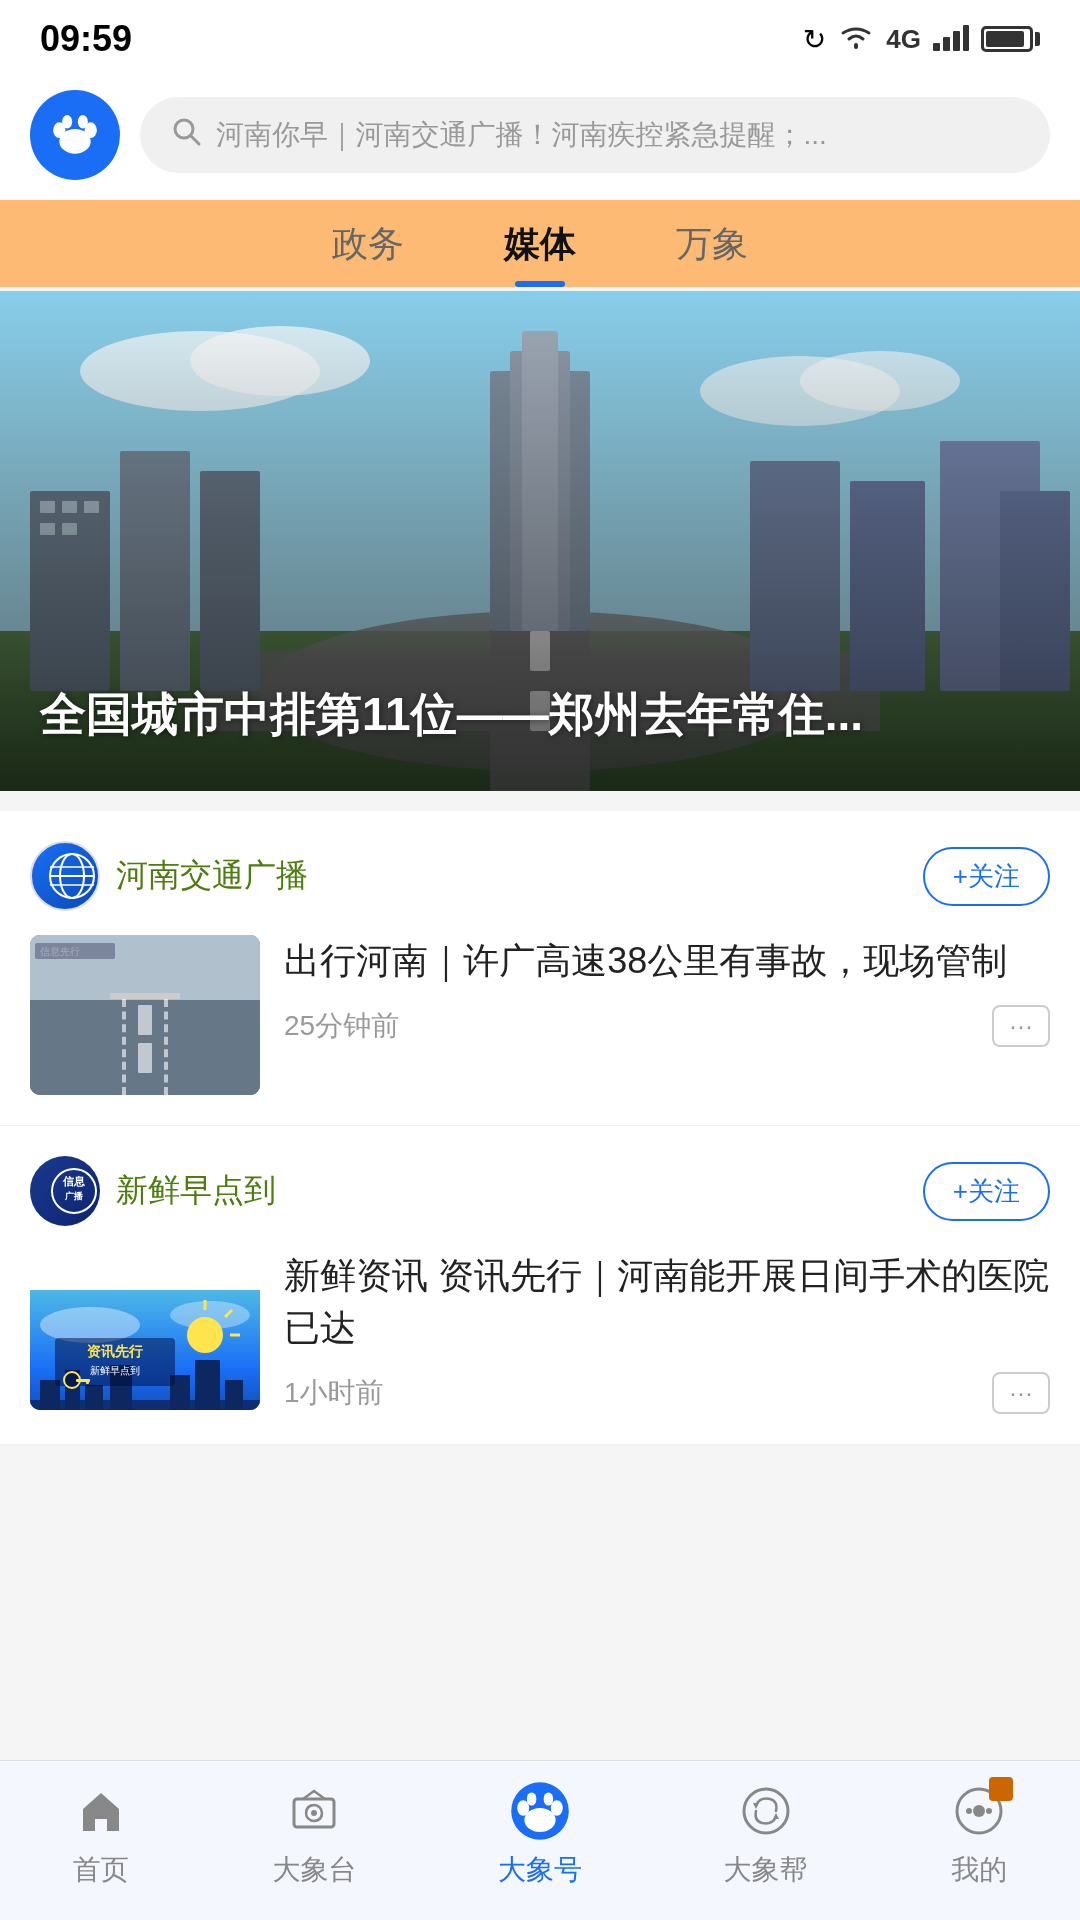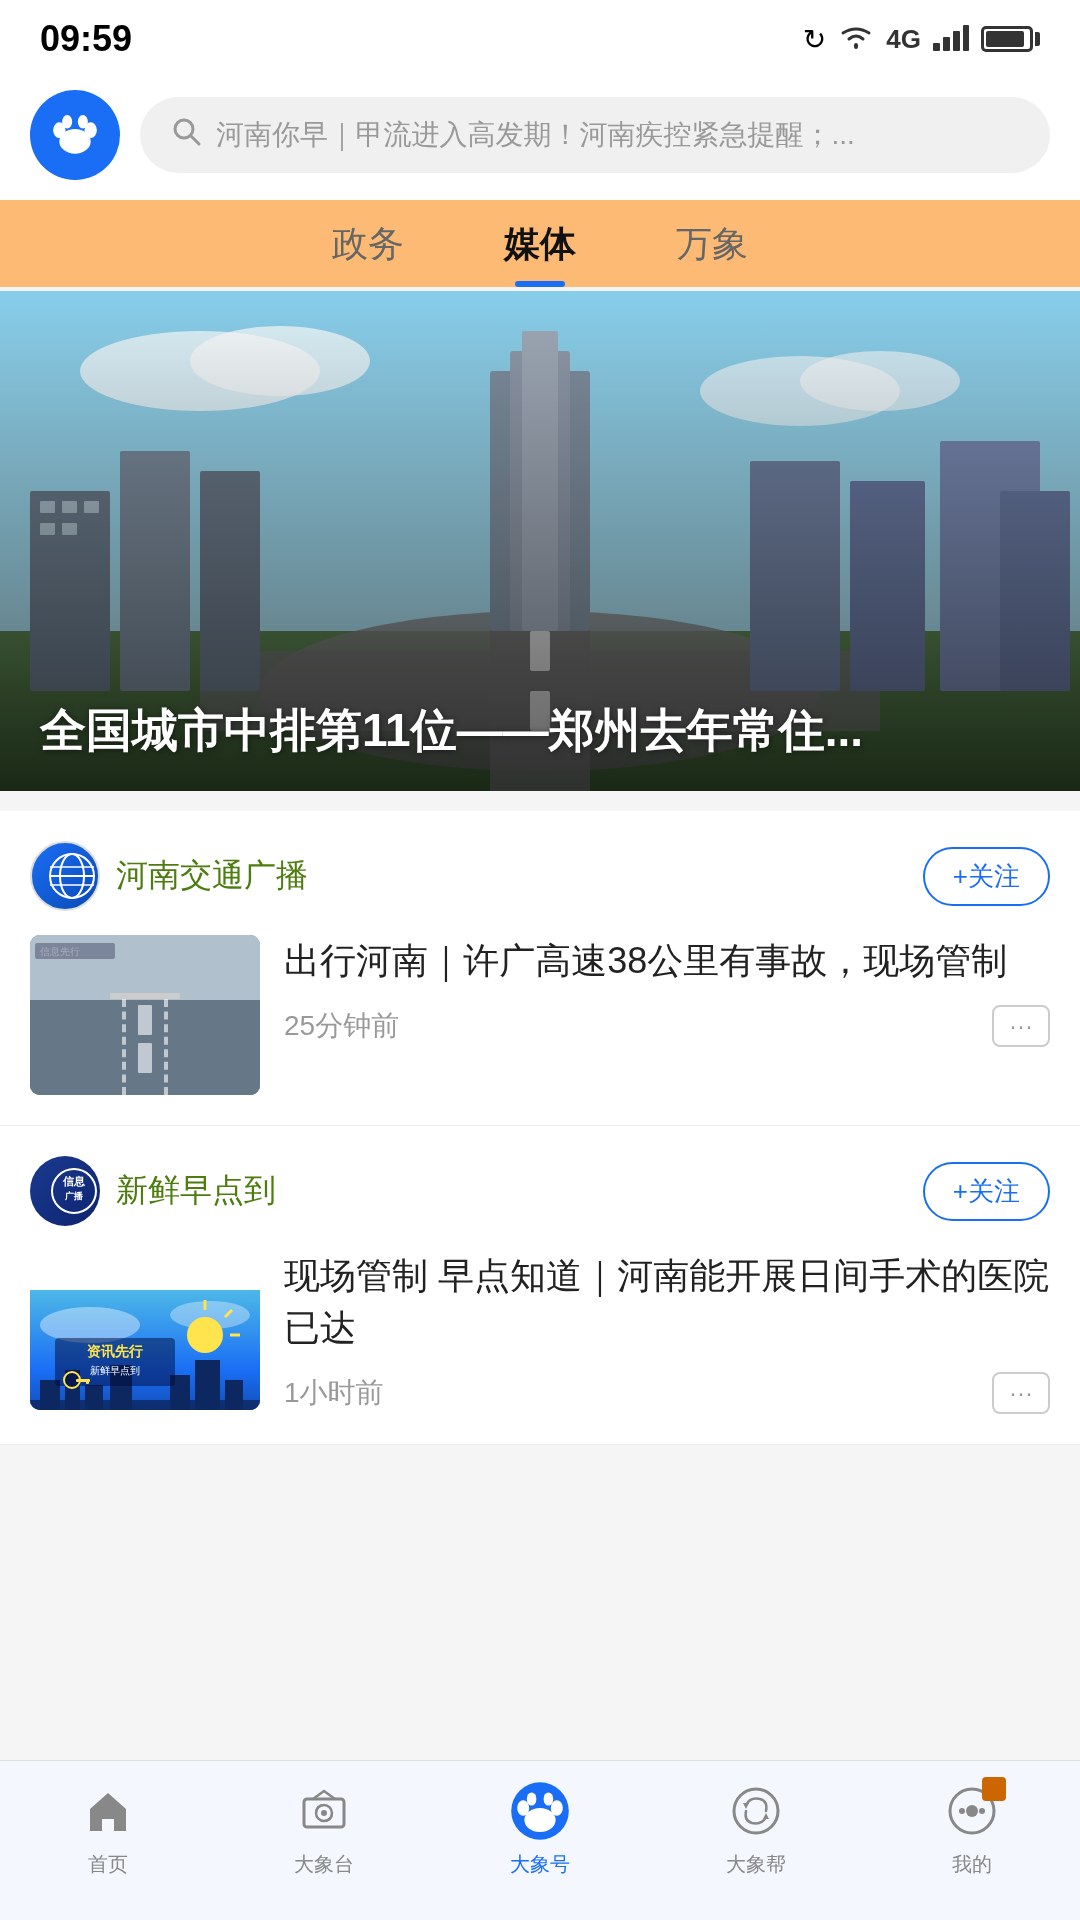--- a/index.html
+++ b/index.html
@@ -137,21 +137,21 @@
     .hero-section {
       position: relative;
       width: 100%;
       height: 500px;
       background: linear-gradient(180deg, #87ceeb 0%, #b0d4e8 30%, #4a7a5a 70%, #2d5a3d 100%);
       overflow: hidden;
       margin-top: 4px;
     }
     .hero-caption {
       position: absolute;
-      bottom: 30px;
+      bottom: 46px;
       left: 40px;
       right: 40px;
     }
     .hero-caption-text {
       color: #fff;
       font-size: 46px;
       font-weight: 700;
       text-shadow: 1px 1px 6px rgba(0,0,0,0.5);
       line-height: 1.3;
     }
@@ -278,21 +278,21 @@
       cursor: pointer;
     }
     .nav-icon {
       width: 60px;
       height: 60px;
       display: flex;
       align-items: center;
       justify-content: center;
     }
     .nav-label {
-      font-size: 20px;
+      font-size: 28px;
       color: #888;
     }
     .nav-label.active {
       color: #1a6ef5;
     }
 
     
     .thumb-road-scene {
       width: 100%;
       height: 100%;
@@ -384,21 +384,21 @@
       </svg>
     </div>
   </div>
   <div class="search-bar">
     <div class="search-icon-wrap">
       <svg width="32" height="32" viewBox="0 0 32 32" fill="none">
         <circle cx="14" cy="14" r="9" stroke="#999" stroke-width="3"></circle>
         <line x1="21" y1="21" x2="29" y2="29" stroke="#999" stroke-width="3" stroke-linecap="round"></line>
       </svg>
     </div>
-    <span class="search-text">河南你早｜甲流进入高发期！河南疾控紧急提醒；...</span>
+    <span class="search-text">河南你早｜河南交通广播！河南疾控紧急提醒；...</span>
   </div>
 </div>
 
 <div class="tabs">
   <div class="tab-item">政务</div>
   <div class="tab-item active">媒体</div>
   <div class="tab-item">万象</div>
 </div>
 
 <div class="hero-section">
@@ -565,21 +565,21 @@
             <text x="85" y="66" text-anchor="middle" fill="#ffe44d" font-size="14" font-weight="bold">资讯先行</text>
             <text x="85" y="84" text-anchor="middle" fill="white" font-size="10">新鲜早点到</text>
 
             <circle cx="42" cy="90" r="8" fill="none" stroke="#ffe44d" stroke-width="2"></circle>
             <rect x="46" y="89" width="14" height="3" fill="#ffe44d" rx="1"></rect>
             <rect x="56" y="89" width="3" height="5" fill="#ffe44d" rx="1"></rect>
           </svg>
         </div>
       </div>
       <div class="news-text-block">
-        <div class="news-title">现场管制 早点知道｜河南能开展日间手术的医院已达</div>
+        <div class="news-title">新鲜资讯 资讯先行｜河南能开展日间手术的医院已达</div>
         <div class="news-meta-row">
           <span class="news-time">1小时前</span>
           <div class="more-btn">···</div>
         </div>
       </div>
     </div>
   </div>
 
 </div>
 

